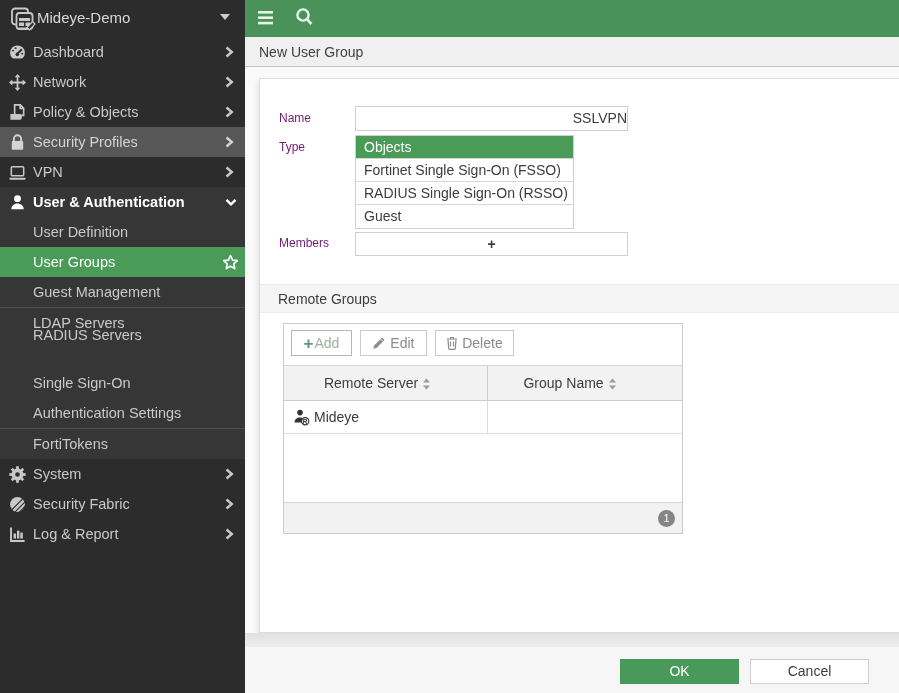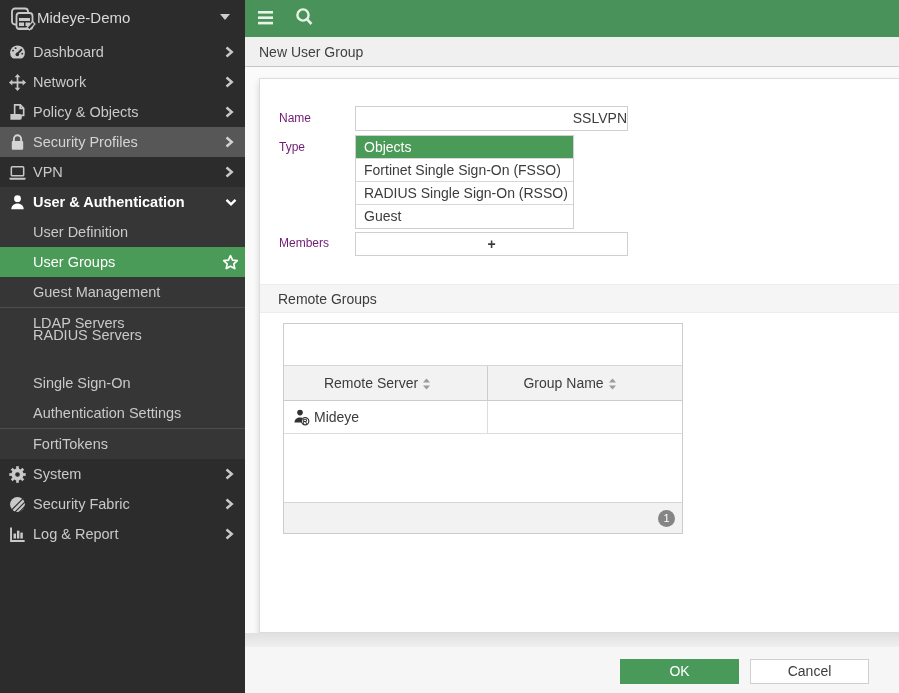--- a/index.html
+++ b/index.html
@@ -241,20 +241,32 @@
       <div class="opt">RADIUS Single Sign-On (RSSO)</div>
       <div class="opt">Guest</div>
     </div>
 
     <div class="lbl" style="top:157px">Members</div>
     <div class="input" id="membersInput">+</div>
 
     <div id="rgband">Remote Groups</div>
 
     <div id="tbl">
+      <div class="toolbar">
+        <div class="btn" id="btnAdd"><b style="color:#61997b;font-weight:bold;font-size:17px;vertical-align:-1px;margin-right:1px">+</b>Add</div>
+        <div class="btn" id="btnEdit"><svg width="14" height="14" viewBox="0 0 14 14" style="vertical-align:-2px">
+              <path d="M1.2 12.8 l.9-3.4 L9.3 2.2 a1.2 1.2 0 0 1 1.7 0 l.8.8 a1.2 1.2 0 0 1 0 1.7 L4.6 11.9 z" fill="#8f8f8f"></path>
+              <path d="M8.6 3.1 l2.3 2.3" stroke="#ffffff" stroke-width="0.9"></path>
+            </svg> Edit</div>
+        <div class="btn" id="btnDel"><svg width="12" height="14" viewBox="0 0 12 14" style="vertical-align:-2px">
+              <path d="M1 3h10M4.5 3V1.5h3V3" fill="none" stroke="#8a8a8a" stroke-width="1.2"></path>
+              <path d="M2 3.5l.7 9a1 1 0 0 0 1 .9h4.6a1 1 0 0 0 1-.9l.7-9" fill="none" stroke="#8a8a8a" stroke-width="1.2"></path>
+              <path d="M4.5 5.5v5M7.5 5.5v5" stroke="#8a8a8a" stroke-width="1.1"></path>
+            </svg> Delete</div>
+      </div>
       <div class="thead">
         <div class="c1">Remote Server <svg width="9" height="12" viewBox="0 0 9 12" style="vertical-align:-2px">
               <path d="M4.5 0.5 L8 4.5 H1z" fill="#9a9a9a"></path>
               <path d="M4.5 11.5 L1 7.5 H8z" fill="#9a9a9a"></path>
             </svg></div>
         <div class="c2">Group Name <svg width="9" height="12" viewBox="0 0 9 12" style="vertical-align:-2px">
               <path d="M4.5 0.5 L8 4.5 H1z" fill="#9a9a9a"></path>
               <path d="M4.5 11.5 L1 7.5 H8z" fill="#9a9a9a"></path>
             </svg></div>
       </div>

